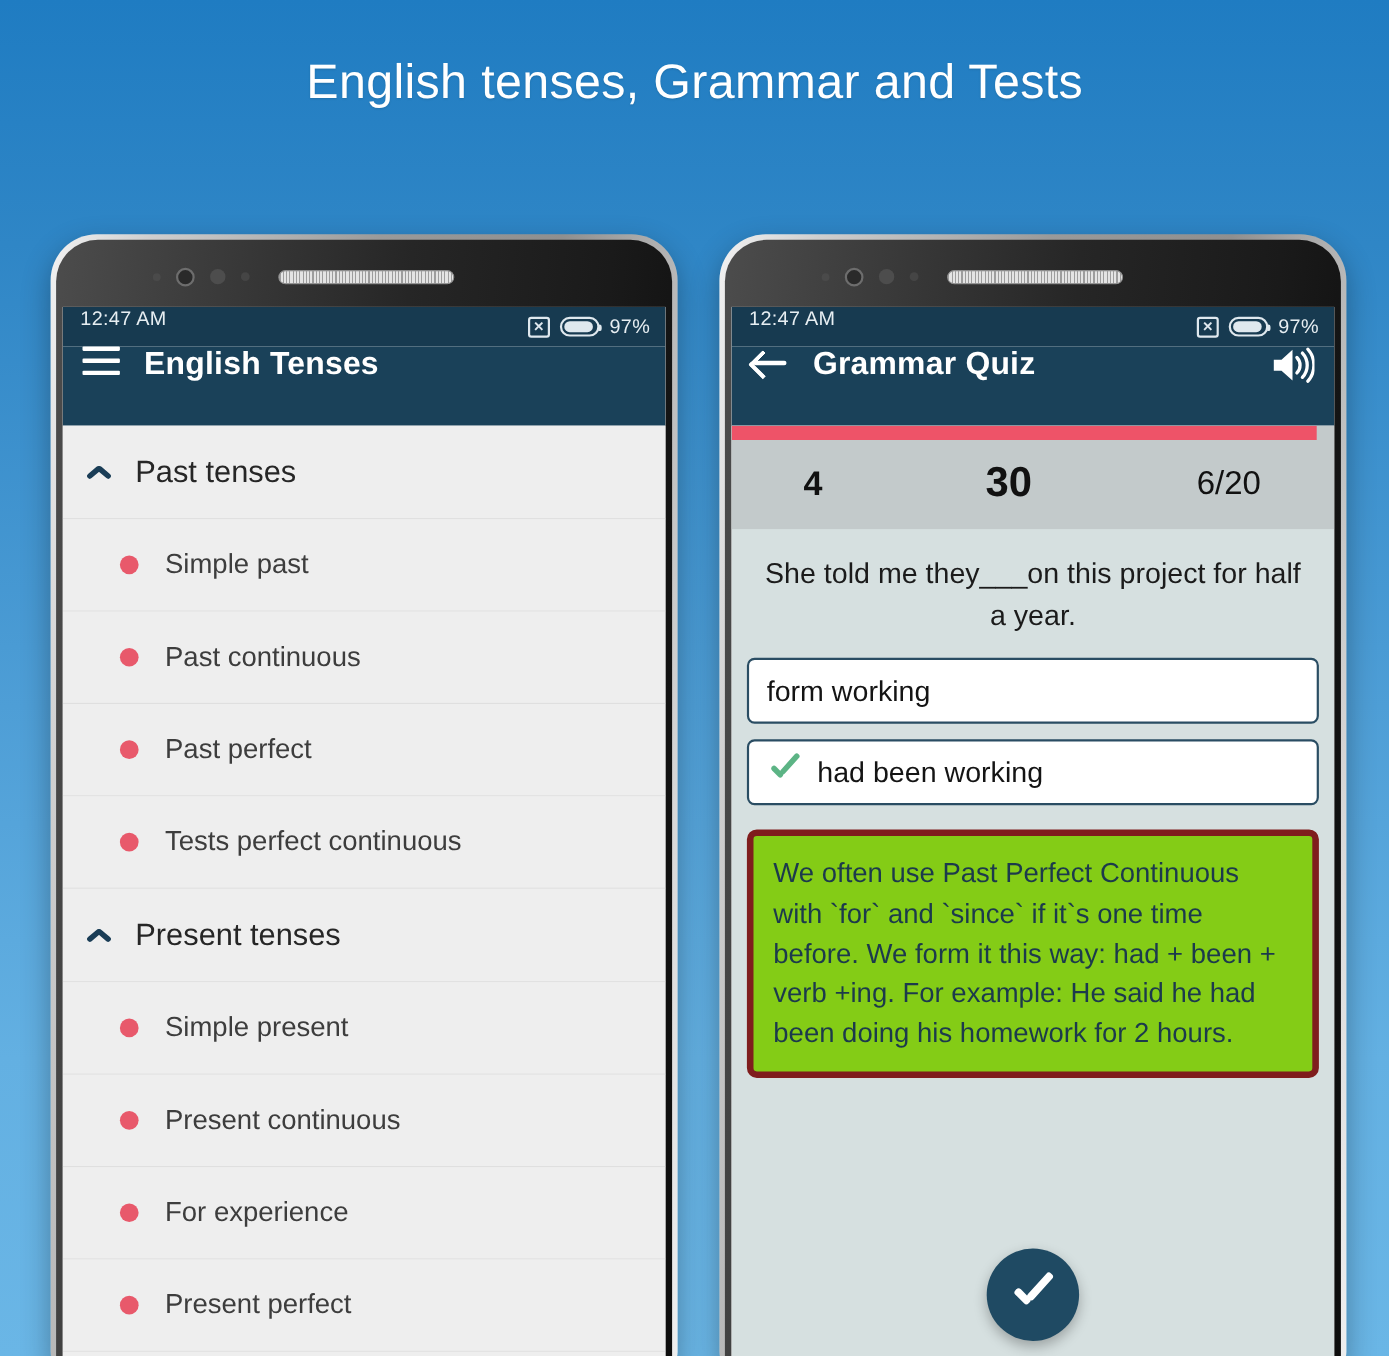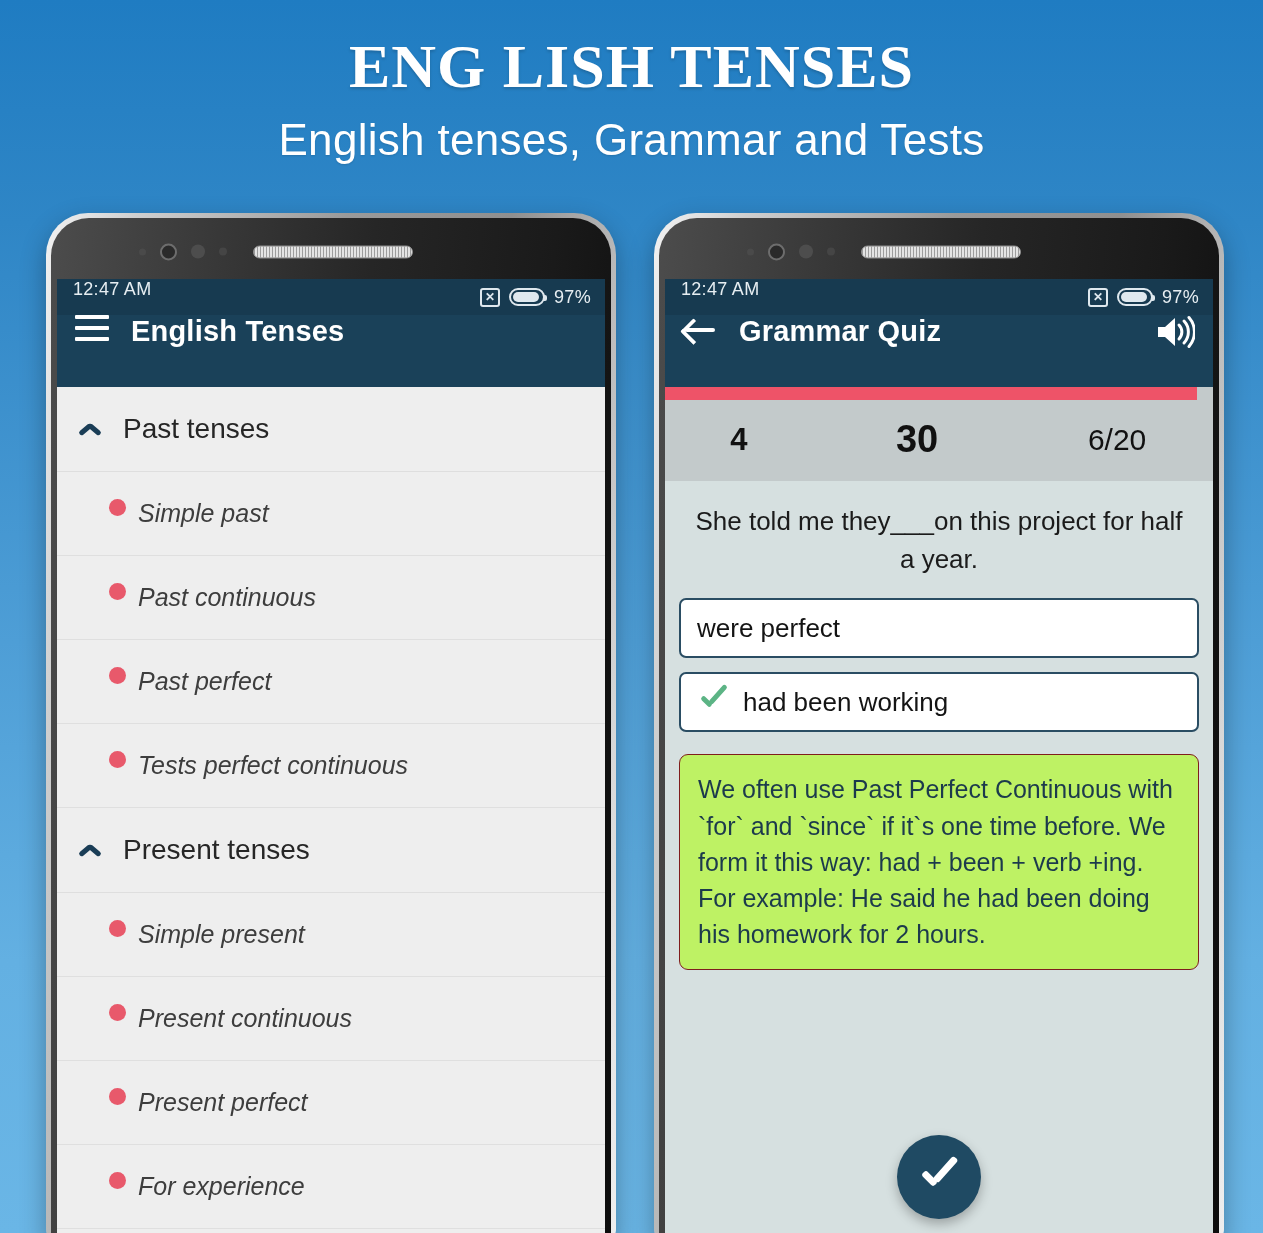--- a/index.html
+++ b/index.html
@@ -134,25 +134,24 @@
   }
   .chev-up::before, .chev-up::after {
     content:""; position:absolute; top:4px; width:15px; height:5px;
     background:#1a3d56; border-radius:3px;
   }
   .chev-up::before { left:-1px; transform:rotate(-40deg); }
   .chev-up::after  { left:8px;  transform:rotate(40deg); }
   .group-title { font-size:28px; color:#262626; }
 
   .list-item {
-    display:flex; gap:12px;
+    display:flex; align-items:center; gap:24px;
     padding:27px 0 27px 52px;
     background:#eeeeee; border-bottom:1px solid #dfdfdf;
     cursor:pointer;
-    font-style:italic;
   }
   .bullet { width:17px; height:17px; border-radius:50%; background:#e8596b; flex:0 0 auto; }
   .item-label { font-size:25px; color:#3d3d3d; }
 
   
   .quiz-body { background:#d6e0e0; height:calc(100% - 108px); position:relative; overflow:hidden; }
   .progress-track { height:13px; background:#c3cacb; width:100%; }
   .progress-fill { height:100%; background:#ee5368; }
   .stats {
     background:#c3cacb; display:flex; align-items:center;
@@ -178,22 +177,22 @@
     content:""; position:absolute; left:3px; top:13px;
     width:13px; height:5px; background:#5cb485; border-radius:3px;
     transform:rotate(45deg);
   }
   .check-glyph::after {
     content:""; position:absolute; left:9px; top:6px;
     width:24px; height:5px; background:#5cb485; border-radius:3px;
     transform:rotate(-48deg);
   }
   .explain {
-    margin:22px 14px 0 14px; background:#bef264;
-    border:1px solid #7f1d1d; border-radius:9px;
+    margin:22px 14px 0 14px; background:#84cc16;
+    border:6px solid #7f1d1d; border-radius:9px;
     padding:16px 18px; font-size:25px; line-height:1.45; color:#1c3a4c;
   }
   .fab {
     position:absolute; left:50%; transform:translateX(-50%);
     bottom:18px; width:84px; height:84px; border-radius:50%;
     background:#1f4a63; box-shadow:0 5px 12px rgba(0,0,0,.28);
     display:flex; align-items:center; justify-content:center; cursor:pointer;
   }
   .fab-check { width:44px; height:40px; position:relative; }
   .fab-check::before {
@@ -204,21 +203,20 @@
   .fab-check::after {
     content:""; position:absolute; left:13px; top:9px;
     width:31px; height:7px; background:#fff; border-radius:3px;
     transform:rotate(-48deg);
   }
 </style>
 </head>
 <body>
 
 <div class="promo-header">
-  <div class="promo-title">ENG LISH TENSES</div>
   <div class="promo-sub">English tenses, Grammar and Tests</div>
 </div>
 
 <div class="phone left">
   <div class="phone-inner">
     <div class="bezel-top">
       <div class="sensor-row">
         <div class="dot-tiny"></div>
         <div class="cam-ring"></div>
         <div class="dot-mid"></div>
@@ -279,25 +277,25 @@
         <div class="list-item">
           <span class="bullet"></span>
           <span class="item-label">Simple present</span>
         </div>
         <div class="list-item">
           <span class="bullet"></span>
           <span class="item-label">Present continuous</span>
         </div>
         <div class="list-item">
           <span class="bullet"></span>
+          <span class="item-label">For experience</span>
+        </div>
+        <div class="list-item">
+          <span class="bullet"></span>
           <span class="item-label">Present perfect</span>
-        </div>
-        <div class="list-item">
-          <span class="bullet"></span>
-          <span class="item-label">For experience</span>
         </div>
         <div class="list-item">
           
           
         </div>
 
       </div>
     </div>
   </div>
 </div>
@@ -349,21 +347,21 @@
         <div class="stats">
           <div class="stat s1">4</div>
           <div class="stat s2">30</div>
           <div class="stat s3">6/20</div>
         </div>
 
         <div class="question">She told me they___on this project for half a year.</div>
 
         <div class="options">
           <div class="option">
-            <span>were perfect</span>
+            <span>form working</span>
           </div>
           <div class="option">
             <span class="check-glyph"></span>
             <span>had been working</span>
           </div>
         </div>
 
         <div class="explain">We often use Past Perfect Continuous with `for` and `since` if it`s one time before. We form it this way: had + been + verb +ing. For example: He said he had been doing his homework for 2 hours.</div>
 
         <div class="fab">

